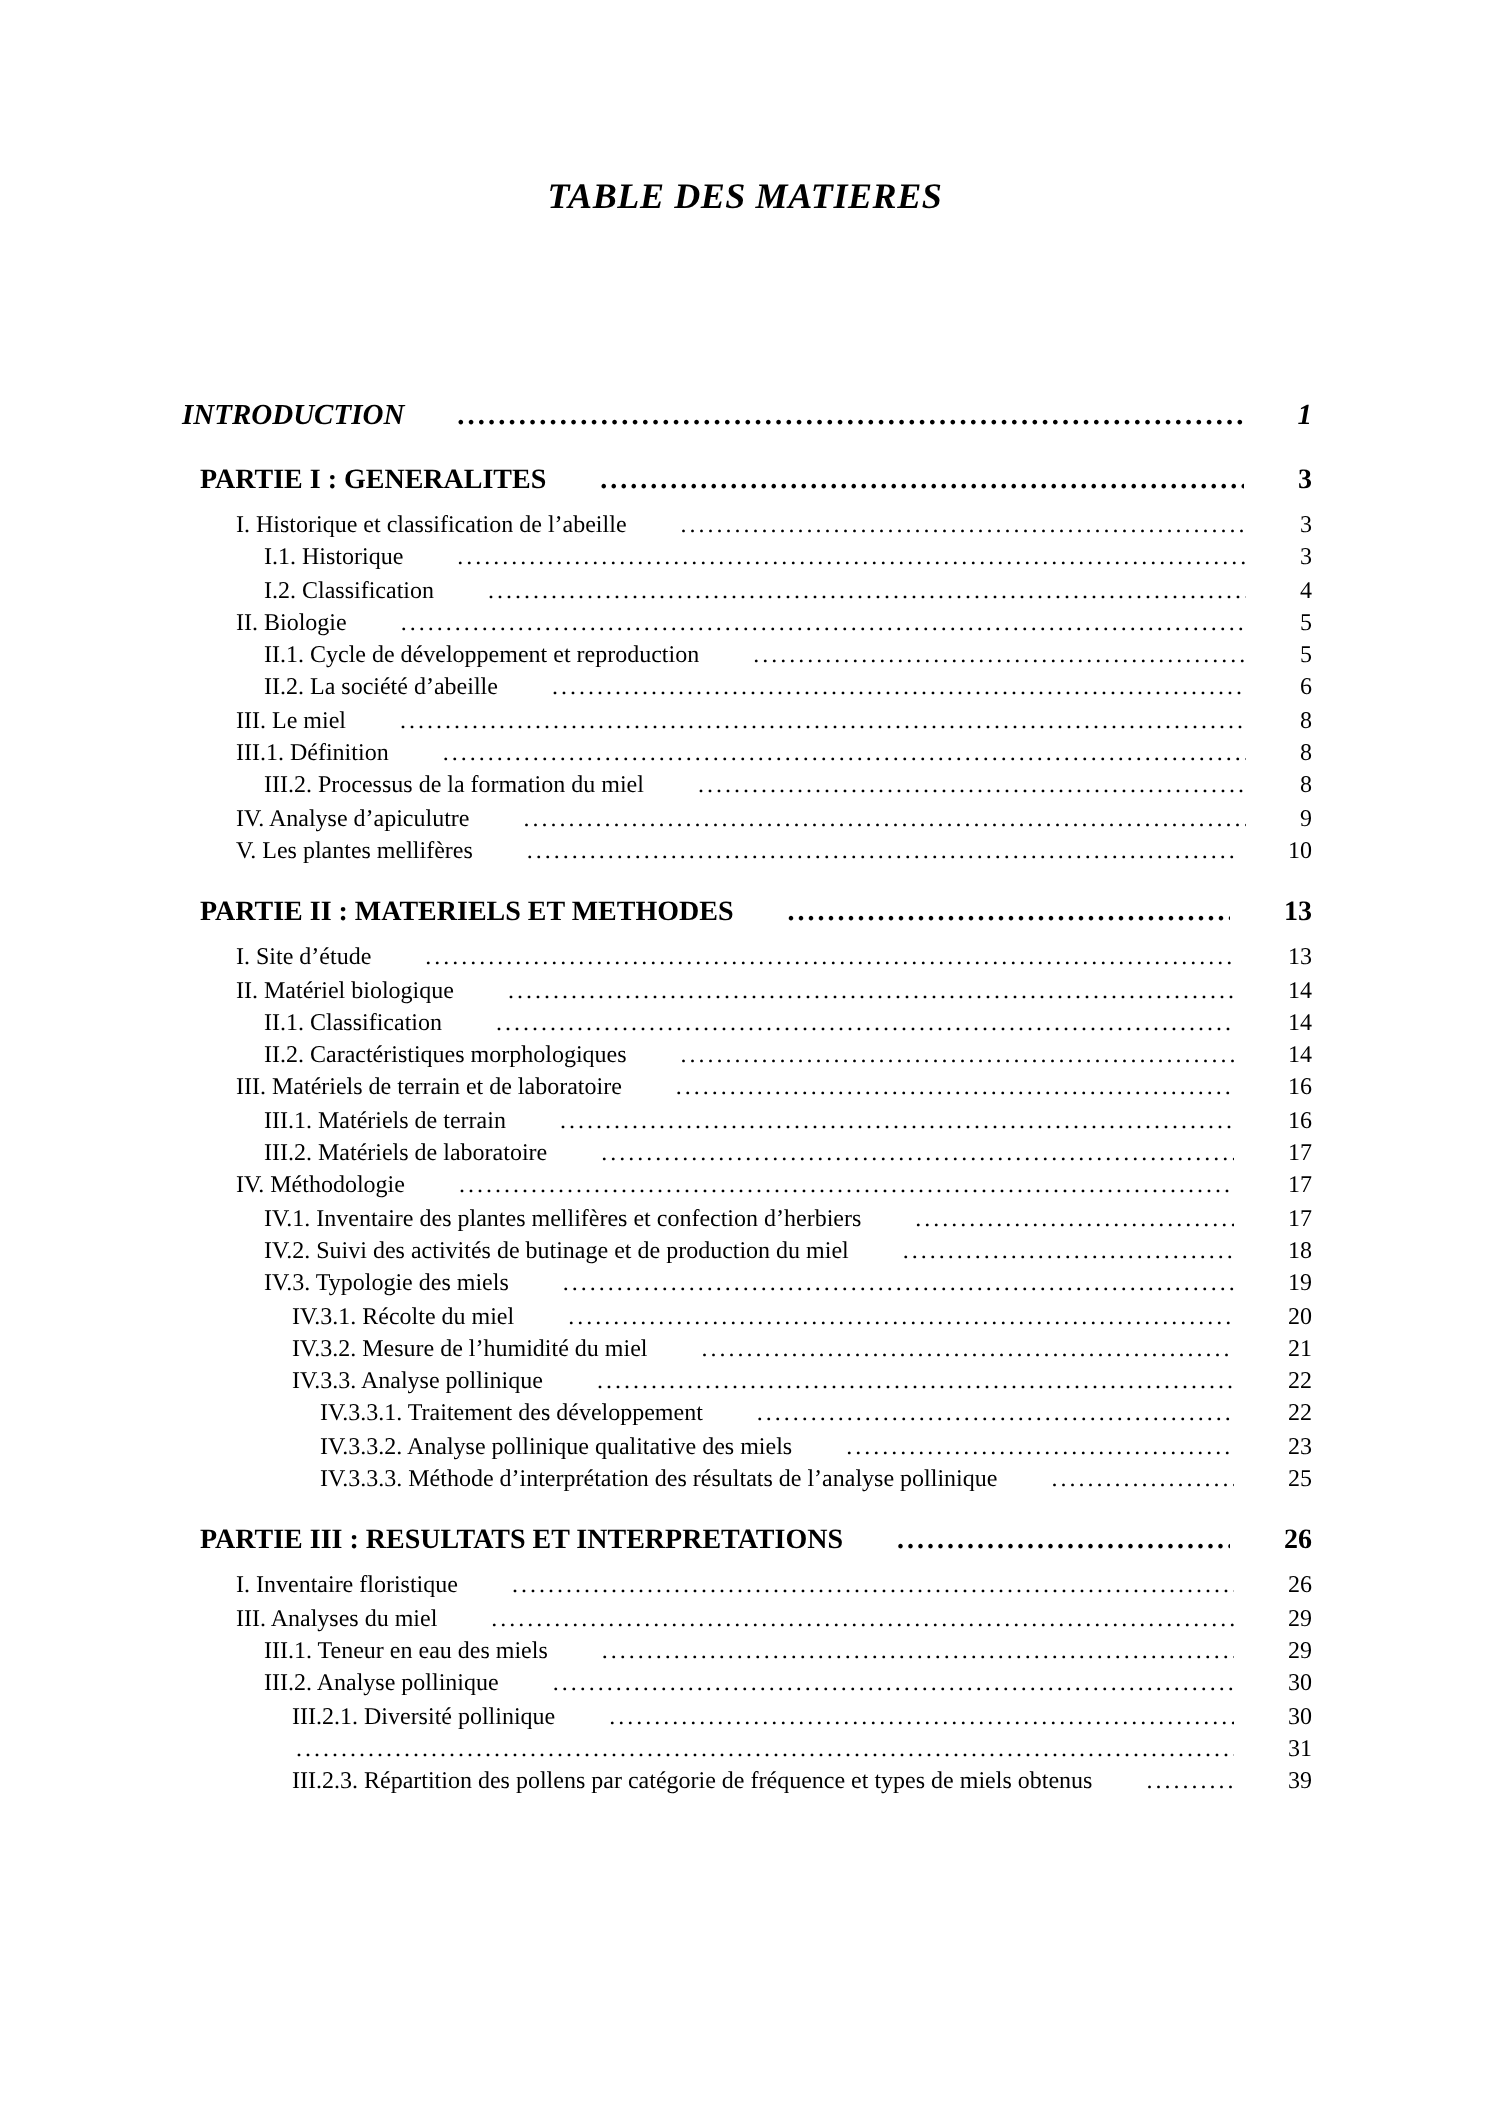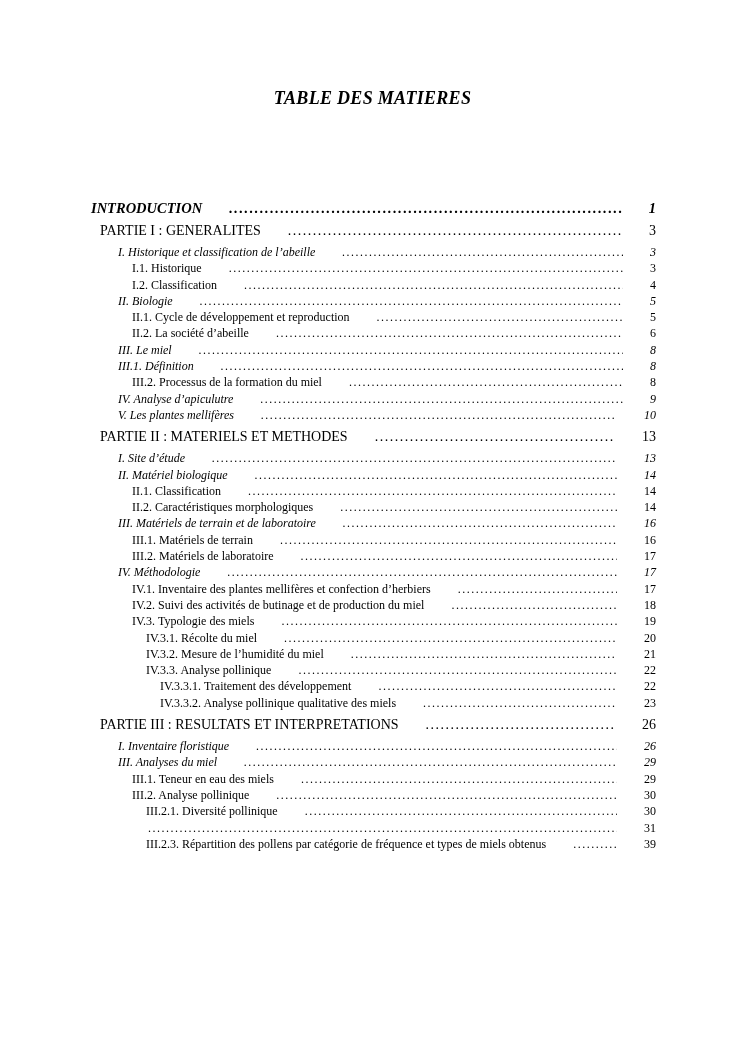--- a/index.html
+++ b/index.html
@@ -55,28 +55,28 @@
   .lv0 {
     font-size: 14.5px;
     font-weight: bold;
     font-style: italic;
     height: 18px;
     line-height: 18px;
     margin-bottom: 4px;
   }
   .lv1 {
     font-size: 14px;
-    font-weight: normal;
+    font-weight: bold;
     height: 18px;
     line-height: 18px;
-    margin-top: 5px;
+    margin-top: 15px;
     margin-bottom: 4px;
     padding-left: 9px;
   }
-  .lv2 { padding-left: 27px; font-style: italic; }
+  .lv2 { padding-left: 27px; }
   .lv3 { padding-left: 41px; }
   .lv4 { padding-left: 55px; }
   .lv5 { padding-left: 69px; }
 </style>
 </head>
 <body>
 
 <div class="page">
   <div class="doc-title">TABLE DES MATIERES</div>
 
@@ -224,20 +224,25 @@
       <div class="toc-entry lv5">
         <span class="label">IV.3.3.1. Traitement des développement</span>
         <span class="dots"></span>
         <span class="pagenum">22</span>
       </div>
       <div class="toc-entry lv5">
         <span class="label">IV.3.3.2. Analyse pollinique qualitative des miels</span>
         <span class="dots"></span>
         <span class="pagenum">23</span>
       </div>
+      <div class="toc-entry lv5">
+        <span class="label">IV.3.3.3. Méthode d’interprétation des résultats de l’analyse pollinique</span>
+        <span class="dots"></span>
+        <span class="pagenum">25</span>
+      </div>
       <div class="toc-entry lv1">
         <span class="label">PARTIE III : RESULTATS ET INTERPRETATIONS</span>
         <span class="dots"></span>
         <span class="pagenum">26</span>
       </div>
       <div class="toc-entry lv2">
         <span class="label">I. Inventaire floristique</span>
         <span class="dots"></span>
         <span class="pagenum">26</span>
       </div>

